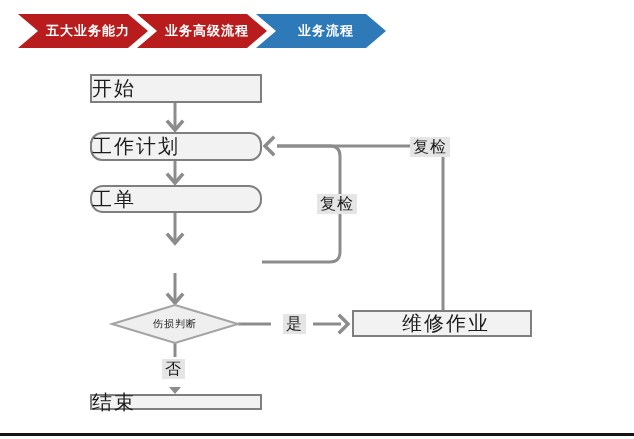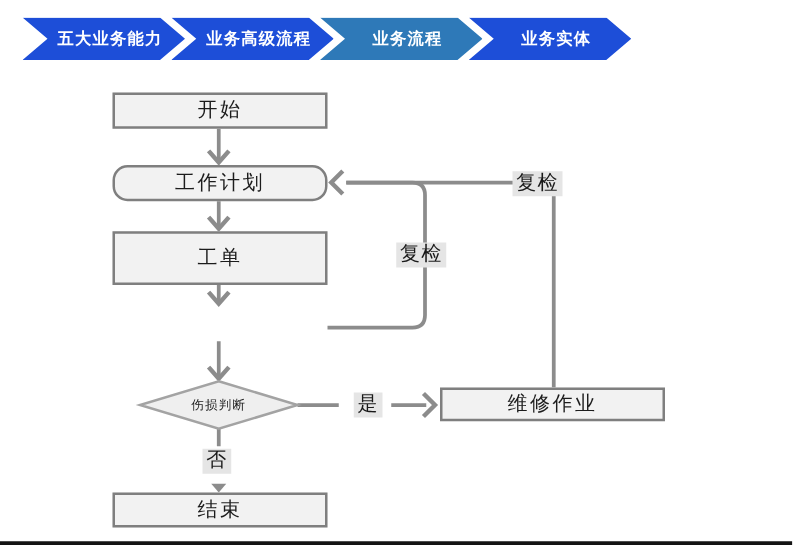--- a/index.html
+++ b/index.html
@@ -3,41 +3,41 @@
 <meta charset="utf-8">
 <style>
   html,body{margin:0;padding:0;background:#fff;}
   .screen{
     position:relative;width:634px;height:439px;background:#ffffff;
     font-family:"Liberation Sans",sans-serif;overflow:hidden;
   }
   
   .chevron{
     position:absolute;top:14px;height:34px;width:130px;
-    background:#1d4ed8;color:#ffffff;
+    background:#b91c1c;color:#ffffff;
     display:flex;align-items:center;justify-content:center;
     font-size:13px;font-weight:bold;letter-spacing:1px;
     clip-path:polygon(0 0,calc(100% - 20px) 0,100% 50%,calc(100% - 20px) 100%,0 100%,20px 50%);
     box-sizing:border-box;padding-left:10px;
   }
   .chevron.active{background:#2e79b8;}
   .c1{left:18px;} .c2{left:137px;} .c3{left:256px;text-align:right;} .c4{left:375px;} .c5{left:494px;}
   
   .node{
     position:absolute;left:90px;width:172px;height:29px;
     background:#f2f2f2;border:2px solid #7f7f7f;box-sizing:border-box;
-    display:flex;align-items:center;justify-content:center;
-    font-size:16px;color:#1c1c1c;letter-spacing:2px;
+    display:flex;align-items:center;justify-content:flex-start;
+    font-size:20px;color:#1c1c1c;letter-spacing:2px;
   }
   .n-start{top:74px;}
   .n-plan{top:132px;border-radius:12px;}
-  .n-order{top:185px;height:43px;}
+  .n-order{top:185px;height:28px;border-radius:13px;}
   .n-inspect{top:245px;height:28px;}
-  .n-end{top:394px;height:28px;}
-  .n-repair{left:352px;top:310px;width:180px;height:27px;}
+  .n-end{top:394px;height:16px;}
+  .n-repair{left:352px;top:310px;width:180px;height:27px;padding-left:48px;}
   .diamond-label{
     position:absolute;left:113px;top:313px;width:124px;height:22px;
     display:flex;align-items:center;justify-content:center;
     font-size:10px;color:#1c1c1c;letter-spacing:1px;
   }
   
   .edge-label{
     position:absolute;background:#e5e5e5;color:#1a1a1a;
     font-size:16px;line-height:18px;padding:1px 3px;letter-spacing:1px;
   }
@@ -60,23 +60,20 @@
 <div class="screen">
 
   <div class="chevron c1">
     <span>五大业务能力</span>
   </div>
   <div class="chevron c2">
     <span>业务高级流程</span>
   </div>
   <div class="chevron c3 active">
     <span>业务流程</span>
-  </div>
-  <div class="chevron c4">
-    <span>业务实体</span>
   </div>
 
   <svg class="wires" viewBox="0 0 634 439">
 
     <path class="wire" d="M175,103 V128"></path>
     <path class="head" d="M168,122 L175,130 L182,122"></path>
 
     <path class="wire" d="M175,161 V181"></path>
     <path class="head" d="M168,175 L175,183 L182,175"></path>
 

